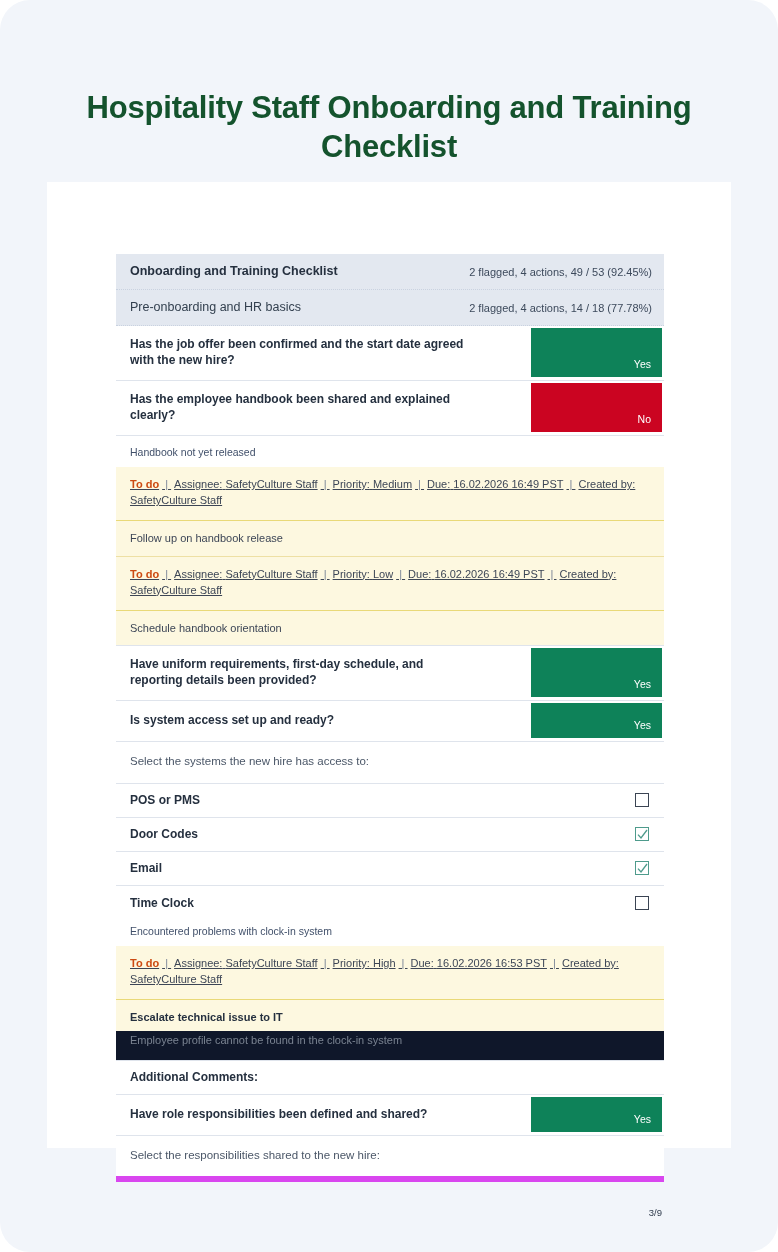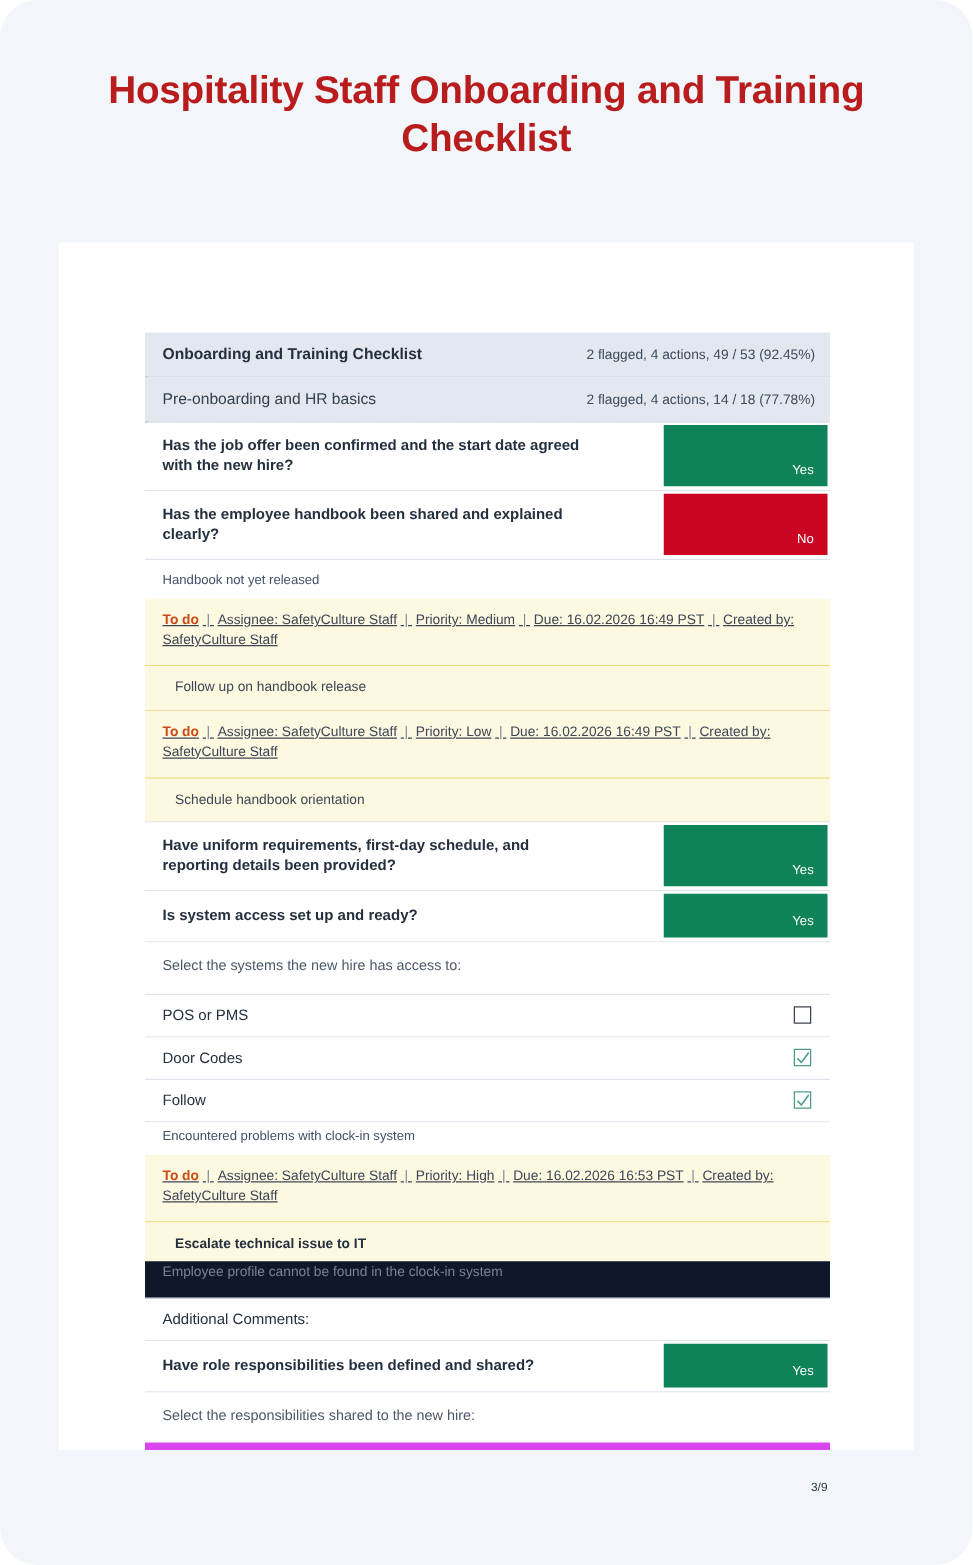--- a/index.html
+++ b/index.html
@@ -21,29 +21,30 @@
     overflow: hidden;
   }
 
   
   .doc-title {
     padding: 52px 60px 0 60px;
     text-align: center;
     font-size: 31px;
     line-height: 1.26;
     font-weight: bold;
-    color: #b91c1c;
+    color: #14532d;
     letter-spacing: -0.2px;
+    margin-top: 36px;
   }
 
   
   .card {
     position: absolute;
     left: 47px;
-    top: 194px;
+    top: 182px;
     width: 684px;
     height: 966px;
     background: #ffffff;
   }
 
   .sheet {
     position: absolute;
     left: 69px;
     top: 72px;
     width: 548px;
@@ -131,21 +132,21 @@
     padding: 9px 14px 8px 14px;
     font-size: 10.5px;
     color: #41506a;
     background: #ffffff;
     line-height: 1.35;
   }
 
   
   .action-title {
     background: #fdf8e0;
-    padding: 10px 14px 10px 24px;
+    padding: 10px 14px 10px 14px;
     font-size: 11px;
     color: #3d4656;
     line-height: 1.35;
     border-bottom: 1px solid #eee0a4;
   }
   .action-title.strong {
     font-weight: bold;
     color: #25303f;
     border-bottom: none;
     padding-bottom: 6px;
@@ -178,21 +179,21 @@
     display: flex;
     align-items: center;
     justify-content: space-between;
     min-height: 34px;
     padding: 8px 15px 8px 14px;
     background: #ffffff;
     border-bottom: 1px solid #dfe4ec;
   }
   .cb-label {
     font-size: 12px;
-    font-weight: normal;
+    font-weight: bold;
     color: #25303f;
   }
   .cb-box {
     width: 14px;
     height: 14px;
     border: 1.6px solid #3b4453;
     background: #ffffff;
     display: inline-block;
     position: relative;
     flex: 0 0 auto;
@@ -278,28 +279,32 @@
       <div class="cb-row">
         <span class="cb-label">Door Codes</span>
         <span class="cb-box checked">
           <svg width="11" height="11" viewBox="0 0 11 11">
             <path d="M1 5.6 L4 9 L10 1" fill="none" stroke="#4e9b8c" stroke-width="1.3"></path>
           </svg>
         </span>
       </div>
 
       <div class="cb-row">
-        <span class="cb-label">Follow</span>
+        <span class="cb-label">Email</span>
         <span class="cb-box checked">
           <svg width="11" height="11" viewBox="0 0 11 11">
             <path d="M1 5.6 L4 9 L10 1" fill="none" stroke="#4e9b8c" stroke-width="1.3"></path>
           </svg>
         </span>
       </div>
 
+      <div class="cb-row" style="border-bottom:none;">
+        <span class="cb-label">Time Clock</span>
+        <span class="cb-box"></span>
+      </div>
 
       <div class="caption-row" style="padding-top:4px;">Encountered problems with clock-in system</div>
       <div class="action-meta">
         <span class="todo-badge">To do</span><span class="meta-sep">&nbsp;|&nbsp;</span><span><span>Assignee:</span> <span>SafetyCulture Staff</span></span><span class="meta-sep">&nbsp;|&nbsp;</span><span><span>Priority:</span> <span>High</span></span><span class="meta-sep">&nbsp;|&nbsp;</span><span><span>Due:</span> <span>16.02.2026 16:53 PST</span></span><span class="meta-sep">&nbsp;|&nbsp;</span><span><span>Created by:</span> <span>SafetyCulture Staff</span></span>
       </div>
 
       <div class="action-title strong">Escalate technical issue to IT</div>
       <div class="action-desc">Employee profile cannot be found in the clock-in system</div>
 
       <div class="cb-row">

